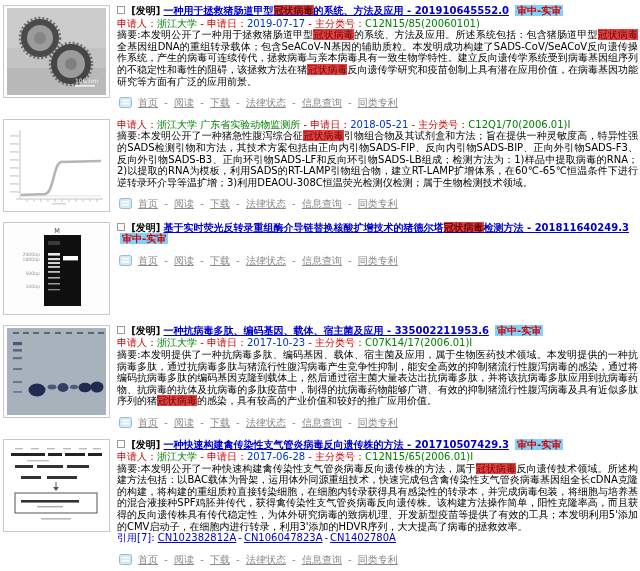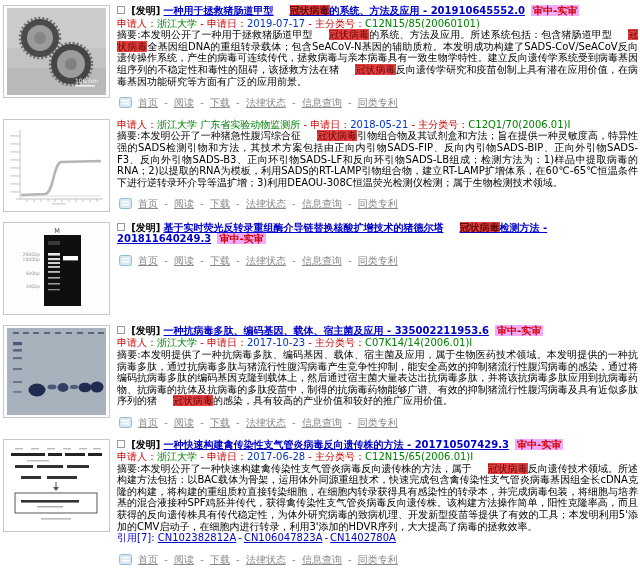--- a/index.html
+++ b/index.html
@@ -5,22 +5,22 @@
   html,body{margin:0;padding:0;background:#fff;}
   body{width:640px;height:571px;overflow:hidden;font-family:"DejaVu Sans","Liberation Sans",sans-serif;}
   #results{padding:5px 2px 0 3px;}
   .result-row{display:flex;margin-bottom:10px;}
   .thumb{flex:none;width:107px;height:93px;border:1px solid #c8c8c8;background:#fff;display:flex;align-items:center;justify-content:center;margin-right:7px;box-sizing:border-box;overflow:hidden;}
   .content{flex:1;min-width:0;font-size:10px;line-height:11.6px;color:#000;}
   .title-line{margin-bottom:1px;}
   .checkbox{display:inline-block;width:6px;height:6px;border:1px solid #9a9a9a;background:#fdfdfd;margin-right:3px;}
   .type-label{font-weight:bold;color:#000;}
   .title-link{color:#0000cc;text-decoration:underline;font-weight:bold;cursor:pointer;}
-  .kw{background:#e84040;color:#5f0a0a;margin-left:16px;}
-  .badge{background:#f0abfc;color:#d40000;font-weight:bold;white-space:nowrap;padding:0 2px;margin-left:3px;}
+  .kw{background:#e84040;color:#5f0a0a;}
+  .badge{background:#7dd3fc;color:#d40000;font-weight:bold;white-space:nowrap;padding:0 2px;margin-left:3px;}
   .lbl{color:#cc0000;}
   .sep-red{color:#cc0000;}
   .applicant{color:#008000;margin-top:44px;}
   .date{color:#0033cc;}
   .classno{color:#008000;}
   .abstract{text-align:justify;color:#000;}
   .cite-label{color:#0000cc;}
   .cite-link{color:#0000cc;text-decoration:underline;cursor:pointer;}
   .cite-sep{color:#0000cc;margin:0 2px;}
   .toolbar{margin-top:10px;}
@@ -190,21 +190,21 @@
     <div class="content">
       <div class="title-line">
         <span class="checkbox"></span>
         <span class="type-label">[发明]</span>
         <a class="title-link">一种抗病毒多肽、编码基因、载体、宿主菌及应用 - 335002211953.6</a>
         <span class="badge">审中-实审</span>
       </div>
       <div class="meta-line">
         <span class="lbl">申请人：</span><span class="applicant">浙江大学</span>
         <span class="sep-red"> - </span><span class="lbl">申请日：</span><span class="date">2017-10-23</span>
-        <span class="sep-red"> - </span><span class="lbl">主分类号：</span><span class="classno">C07K14/14(2006.01)I</span>
+        <span class="sep-red"> - </span><span class="lbl">主分类号：</span><span class="classno">C07K14/17(2006.01)I</span>
       </div>
       <div class="abstract">摘要:本发明提供了一种抗病毒多肽、编码基因、载体、宿主菌及应用，属于生物医药技术领域。本发明提供的一种抗病毒多肽，通过抗病毒多肽与猪流行性腹泻病毒产生竞争性抑制，能安全高效的抑制猪流行性腹泻病毒的感染，通过将编码抗病毒多肽的编码基因克隆到载体上，然后通过宿主菌大量表达出抗病毒多肽，并将该抗病毒多肽应用到抗病毒药物、抗病毒的抗体及抗病毒的多肽疫苗中，制得的抗病毒药物能够广谱、有效的抑制猪流行性腹泻病毒及具有近似多肽序列的猪<span class="kw">冠状病毒</span>的感染，具有较高的产业价值和较好的推广应用价值。</div>
 
       <div class="toolbar"><svg class="tool-icon" width="13" height="11" viewBox="0 0 13 11">
   <rect x="0.5" y="0.5" width="12" height="10" rx="2" fill="#d7e9f5" stroke="#94bcd6"></rect>
   <rect x="3" y="3" width="7" height="1.4" fill="#ffffff"></rect>
             <rect x="3" y="6" width="7" height="1.4" fill="#ffffff"></rect>
           </svg><span class="tool-link">首页</span><span class="tool-sep"> - </span><span class="tool-link">阅读</span><span class="tool-sep"> - </span><span class="tool-link">下载</span><span class="tool-sep"> - </span><span class="tool-link">法律状态</span><span class="tool-sep"> - </span><span class="tool-link">信息查询</span><span class="tool-sep"> - </span><span class="tool-link">同类专利</span></div>
     </div>
   </div>

